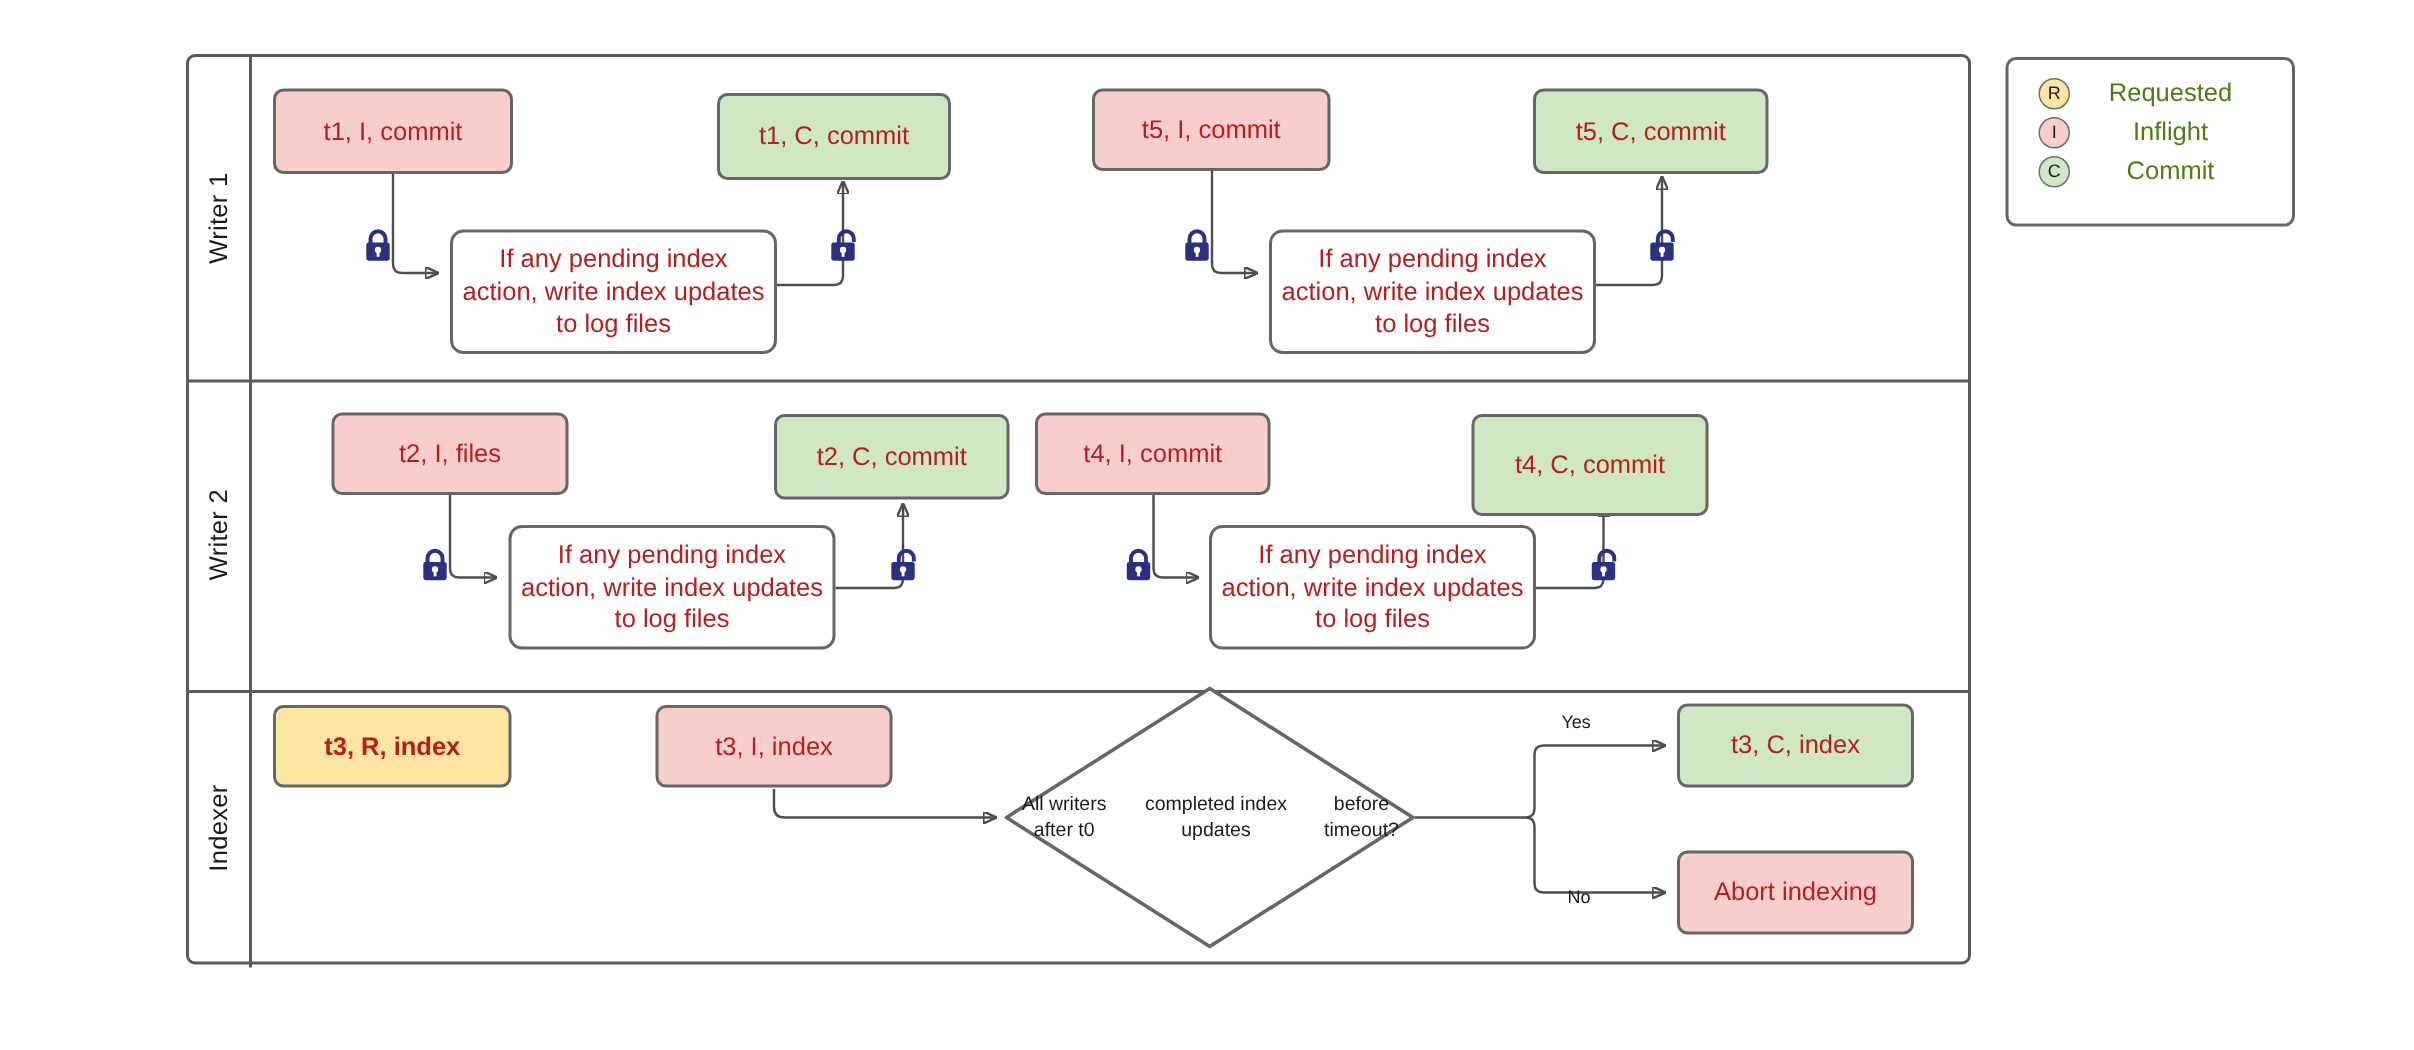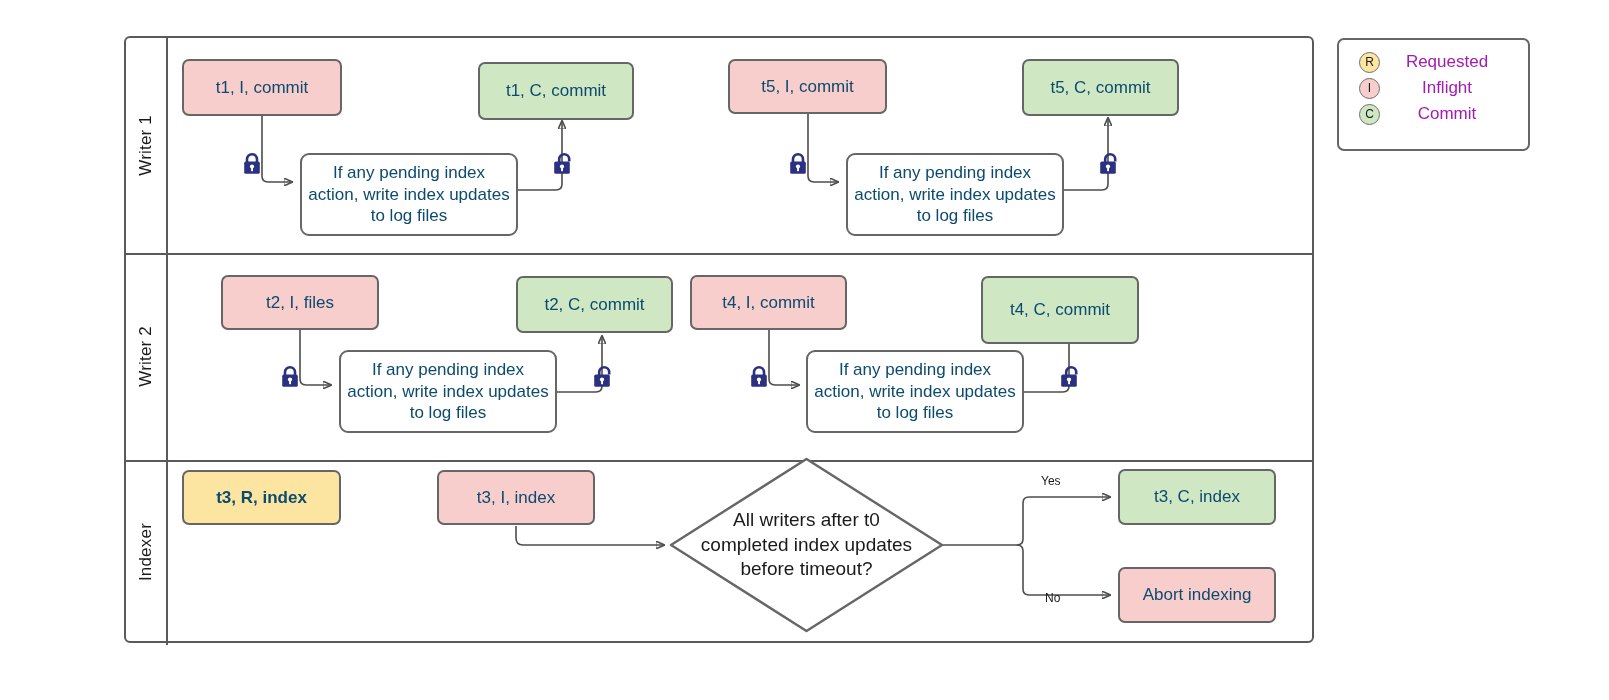--- a/index.html
+++ b/index.html
@@ -71,44 +71,44 @@
   .node {
     position: absolute;
     box-sizing: border-box;
     border: 2.2px solid #666666;
     border-radius: 7px;
     display: flex;
     align-items: center;
     justify-content: center;
     text-align: center;
     font-size: 17px;
-    color: #0c4a6e;
+    color: #b91c1c;
     line-height: 1.28;
     padding: 19px 6px;
   }
   .node.red    { background: #f8cecc; }
   .node.green  { background: #cfe8c3; }
   .node.yellow { background: #fbe5a0; }
   .node.white  { background: #ffffff; border-radius: 9px; }
 
   
   .diamond-wrap {
     position: absolute;
   }
   .diamond-wrap svg { display: block; }
   .diamond-label {
     position: absolute;
     left: 0; top: 0;
     width: 100%;
     height: 100%;
     display: flex;
-    flex-direction: column;
+    flex-direction: row;
     align-items: center;
     justify-content: center;
-    font-size: 19px;
+    font-size: 13px;
     color: #1a1a1a;
     line-height: 1.3;
     text-align: center;
     pointer-events: none;
   }
 
   
   #edges {
     position: absolute;
     left: 0; top: 0;
@@ -164,21 +164,21 @@
     justify-content: center;
     font-size: 12px;
     color: #1a1a1a;
     flex: 0 0 auto;
   }
   .legend-badge.r { background: #fbe5a0; }
   .legend-badge.i { background: #f8cecc; }
   .legend-badge.c { background: #cfe8c3; }
   .legend-text {
     font-size: 17px;
-    color: #a21caf;
+    color: #4d7c0f;
     flex: 1 1 auto;
     text-align: center;
     padding-right: 14px;
   }
 </style>
 </head>
 <body>
 
 <div id="stage">
 

